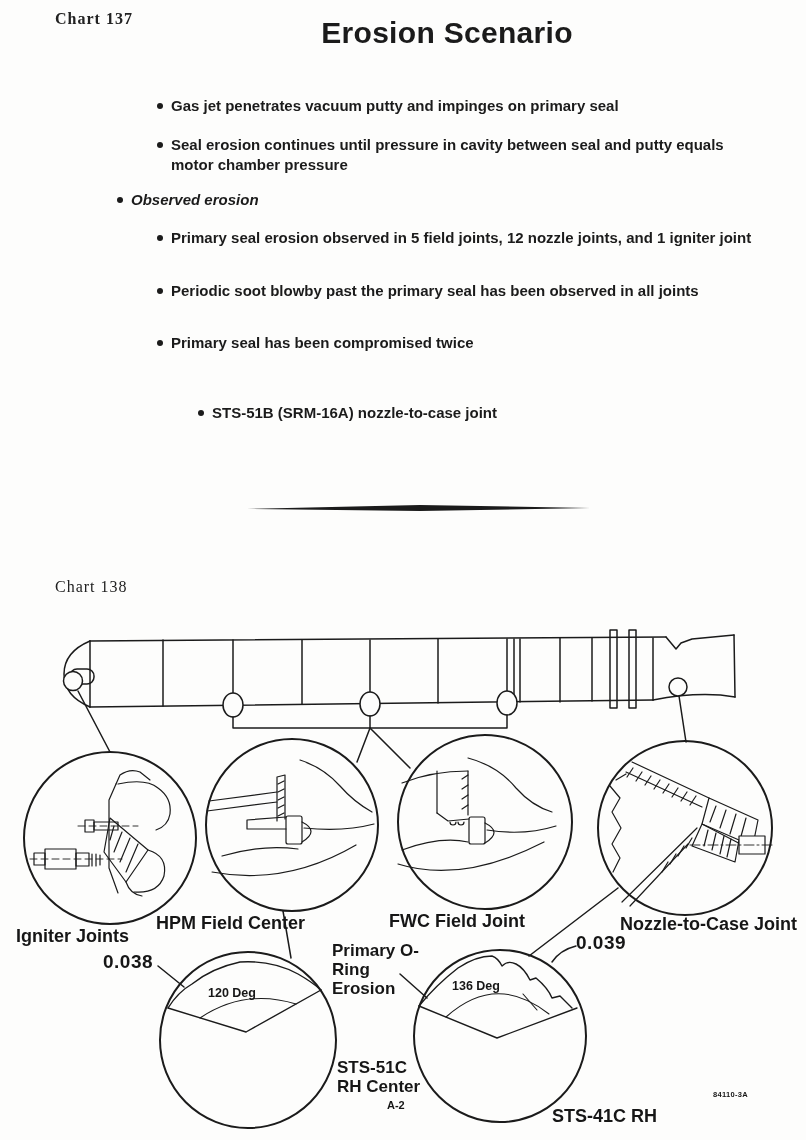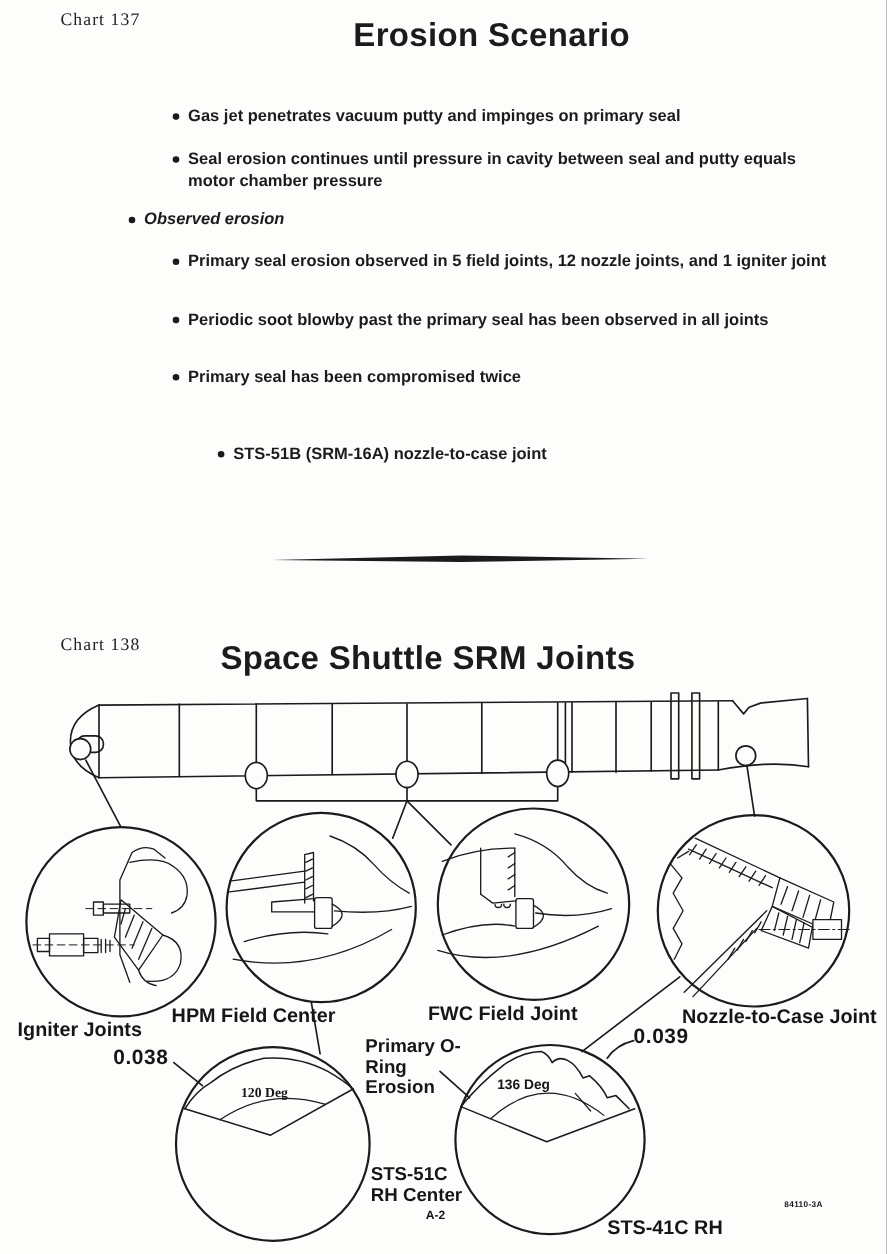--- a/index.html
+++ b/index.html
@@ -21,35 +21,34 @@
   .lab12{font-size:12.5px;white-space:nowrap;}
   .multiline{line-height:1.13;}
   svg{position:absolute;left:0;top:0;}
   svg *{vector-effect:non-scaling-stroke;}
 </style>
 </head>
 <body>
 
 <div id="page">
 
-  <div class="abs serif" style="left:55px;top:10px;">Chart 137</div>
+  <div class="abs serif" style="left:55px;top:10px;font-weight:bold;">Chart 137</div>
 
   <div class="abs big-title" style="left:447px;top:16px;">Erosion Scenario</div>
 
   <div class="bullet" style="left:155px;top:96px;max-width:592px;">Gas jet penetrates vacuum putty and impinges on primary seal</div>
   <div class="bullet" style="left:155px;top:135px;max-width:592px;">Seal erosion continues until pressure in cavity between seal and putty equals motor chamber pressure</div>
   <div class="bullet" style="left:115px;top:190px;max-width:620px;font-style:italic;">Observed erosion</div>
   <div class="bullet" style="left:155px;top:228px;max-width:592px;">Primary seal erosion observed in 5 field joints, 12 nozzle joints, and 1 igniter joint</div>
   <div class="bullet" style="left:155px;top:281px;max-width:575px;">Periodic soot blowby past the primary seal has been observed in all joints</div>
   <div class="bullet" style="left:155px;top:333px;max-width:592px;">Primary seal has been compromised twice</div>
   <div class="bullet" style="left:196px;top:403px;max-width:540px;">STS-51B (SRM-16A) nozzle-to-case joint</div>
 
   <div class="abs serif" style="left:55px;top:578px;">Chart 138</div>
 
-  <div class="abs big-title" style="left:389px;top:582px;">Space Shuttle SRM Joints</div>
 
   <svg width="806" height="1140" viewBox="0 0 806 1140" fill="none" stroke="#1b1b1b" stroke-width="1.5" stroke-linecap="round" stroke-linejoin="round">
 
     <polygon points="247,509 420,505 590,508 420,511" fill="#1b1b1b" stroke="none"></polygon>
 
     <g>
 
       <path d="M90,641 Q64,652 64,674 Q64,696 90,707"></path>
       <path d="M90,641 L90,707"></path>
       <rect x="70" y="669" width="24" height="15" rx="7"></rect>
@@ -177,21 +176,21 @@
   </svg>
 
   <div class="dlabel lab18" style="left:16px;top:926px;">Igniter Joints</div>
   <div class="dlabel lab18" style="left:156px;top:913px;">HPM Field Center</div>
   <div class="dlabel lab18" style="left:389px;top:911px;">FWC Field Joint</div>
   <div class="dlabel lab18" style="left:620px;top:914px;">Nozzle-to-Case Joint</div>
 
   <div class="dlabel lab19" style="left:103px;top:951px;">0.038</div>
   <div class="dlabel lab19" style="left:576px;top:932px;">0.039</div>
 
-  <div class="dlabel lab12" style="left:219px;top:986px;font-family:Liberation Serif, serif;">120 Deg</div>
+  <div class="dlabel lab12" style="left:208px;top:986px;">120 Deg</div>
   <div class="dlabel lab12" style="left:452px;top:979px;">136 Deg</div>
 
   <div class="dlabel multiline" style="left:332px;top:941px;width:92px;font-size:17px;">Primary O-Ring Erosion</div>
 
   <div class="dlabel multiline" style="left:337px;top:1058px;width:94px;font-size:17px;">STS-51C RH Center</div>
 
   <div class="dlabel" style="left:387px;top:1099px;font-size:11px;">A-2</div>
 
   <div class="dlabel lab18" style="left:552px;top:1106px;">STS-41C RH</div>
 

